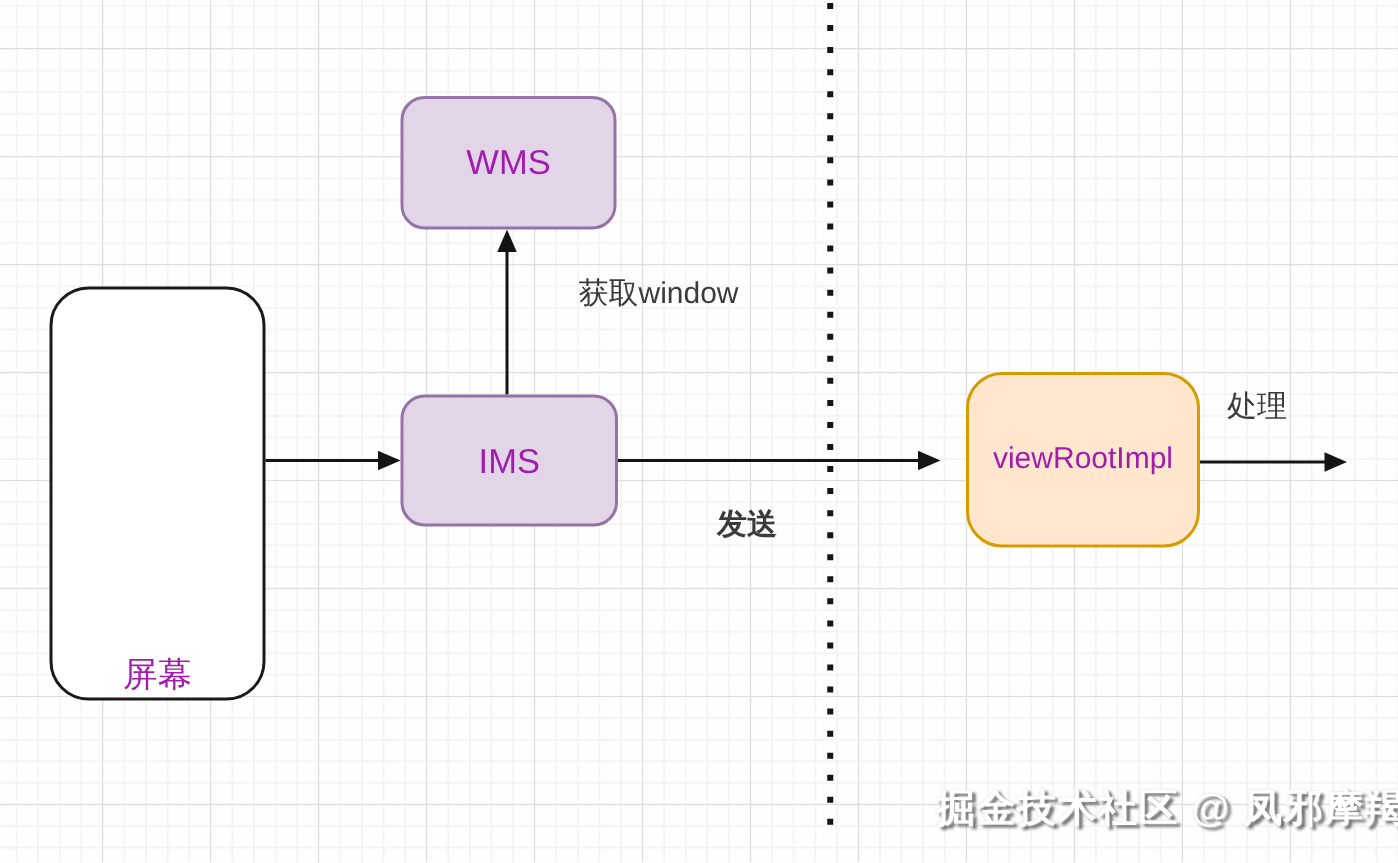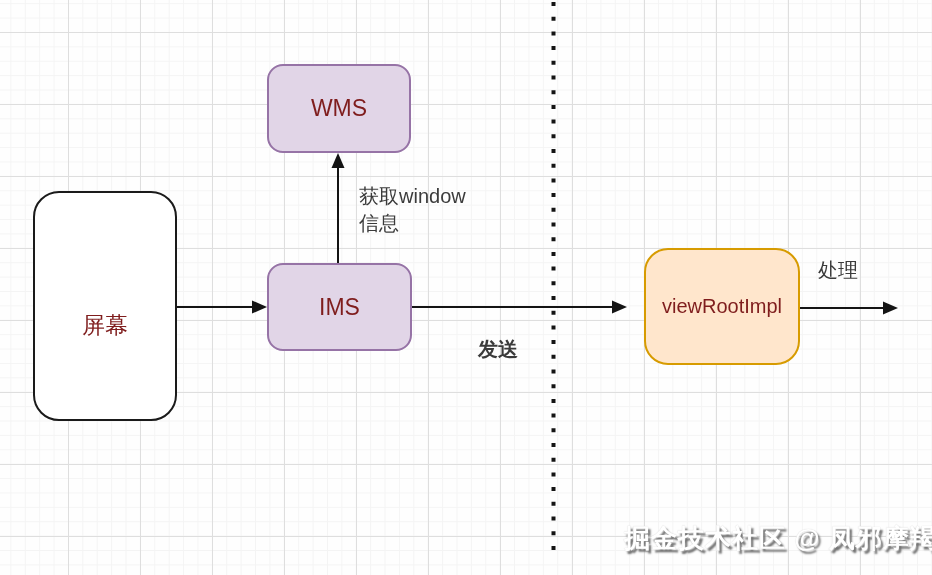--- a/index.html
+++ b/index.html
@@ -31,31 +31,31 @@
     left: 0; top: 0;
     width: 932px; height: 575px;
     pointer-events: none;
   }
 
   .node {
     position: absolute;
     display: flex;
     align-items: center;
     justify-content: center;
-    color: #7f1d1d;
+    color: #a21caf;
     text-align: center;
   }
 
   .node-screen {
     left: 33px; top: 191px;
-    width: 144px; height: 230px;
+    width: 144px; height: 276px;
     background: #ffffff;
     border: 2.5px solid #1a1a1a;
     border-radius: 26px;
-    align-items: center;
+    align-items: flex-end;
     padding-top: 38px;
     font-size: 23px;
   }
 
   .node-wms {
     left: 267px; top: 64px;
     width: 144px; height: 89px;
     background: var(--purple-fill, #e1d5e7);
     border: 2px solid var(--purple-border, #9673a6);
     border-radius: 16px;
@@ -83,20 +83,21 @@
   .edge-label {
     position: absolute;
     color: #3b3b3b;
     font-size: 20px;
     white-space: nowrap;
   }
 
   .label-get-window {
     left: 359px; top: 183px;
     width: 160px;
+    text-align: center;
     line-height: 27px;
     white-space: normal;
   }
 
   .label-send { left: 478px; top: 336px; font-weight: bold; }
 
   .label-process { left: 818px; top: 257px; }
 
   .watermark {
     position: absolute;
@@ -150,21 +151,20 @@
   <div class="node node-ims">
     <span>IMS</span>
   </div>
 
   <div class="node node-viewrootimpl">
     <span>viewRootImpl</span>
   </div>
 
   <div class="edge-label label-get-window">
     <div>获取window</div>
-    <div>信息</div>
   </div>
 
   <div class="edge-label label-send">发送</div>
 
   <div class="edge-label label-process">处理</div>
 
   <div class="watermark">掘金技术社区 @ 凤邪摩羯</div>
 
 </div>
 

